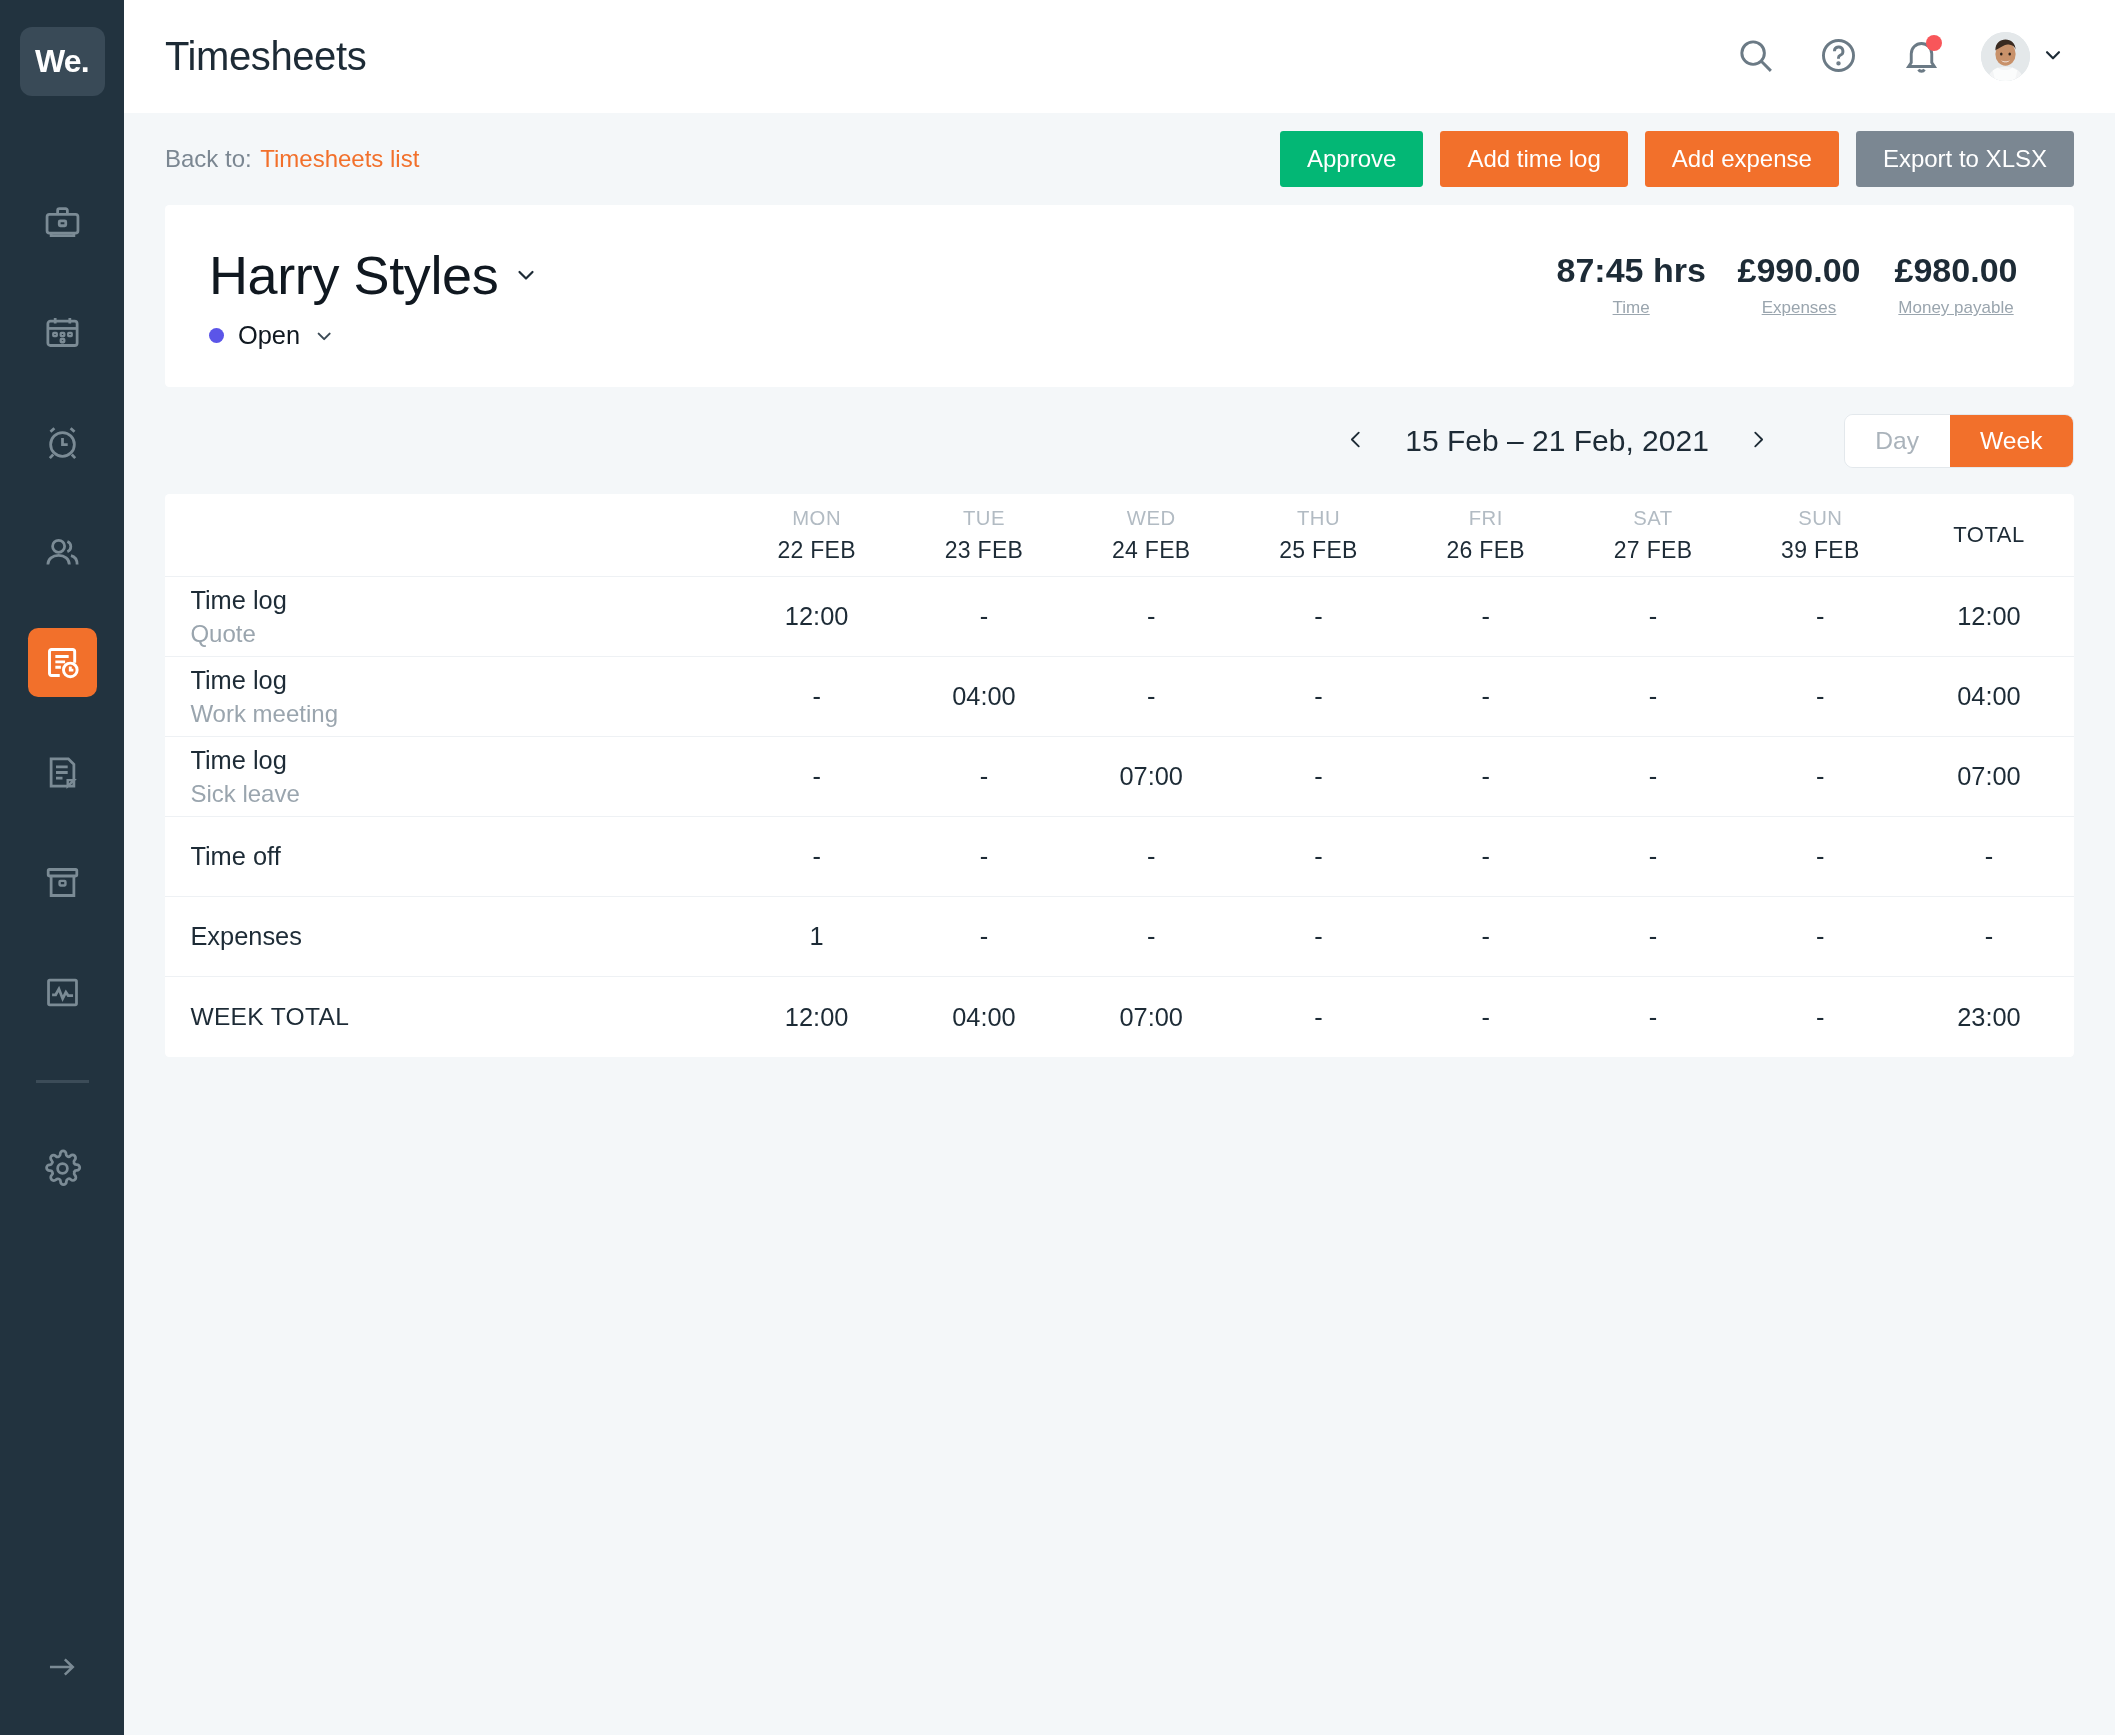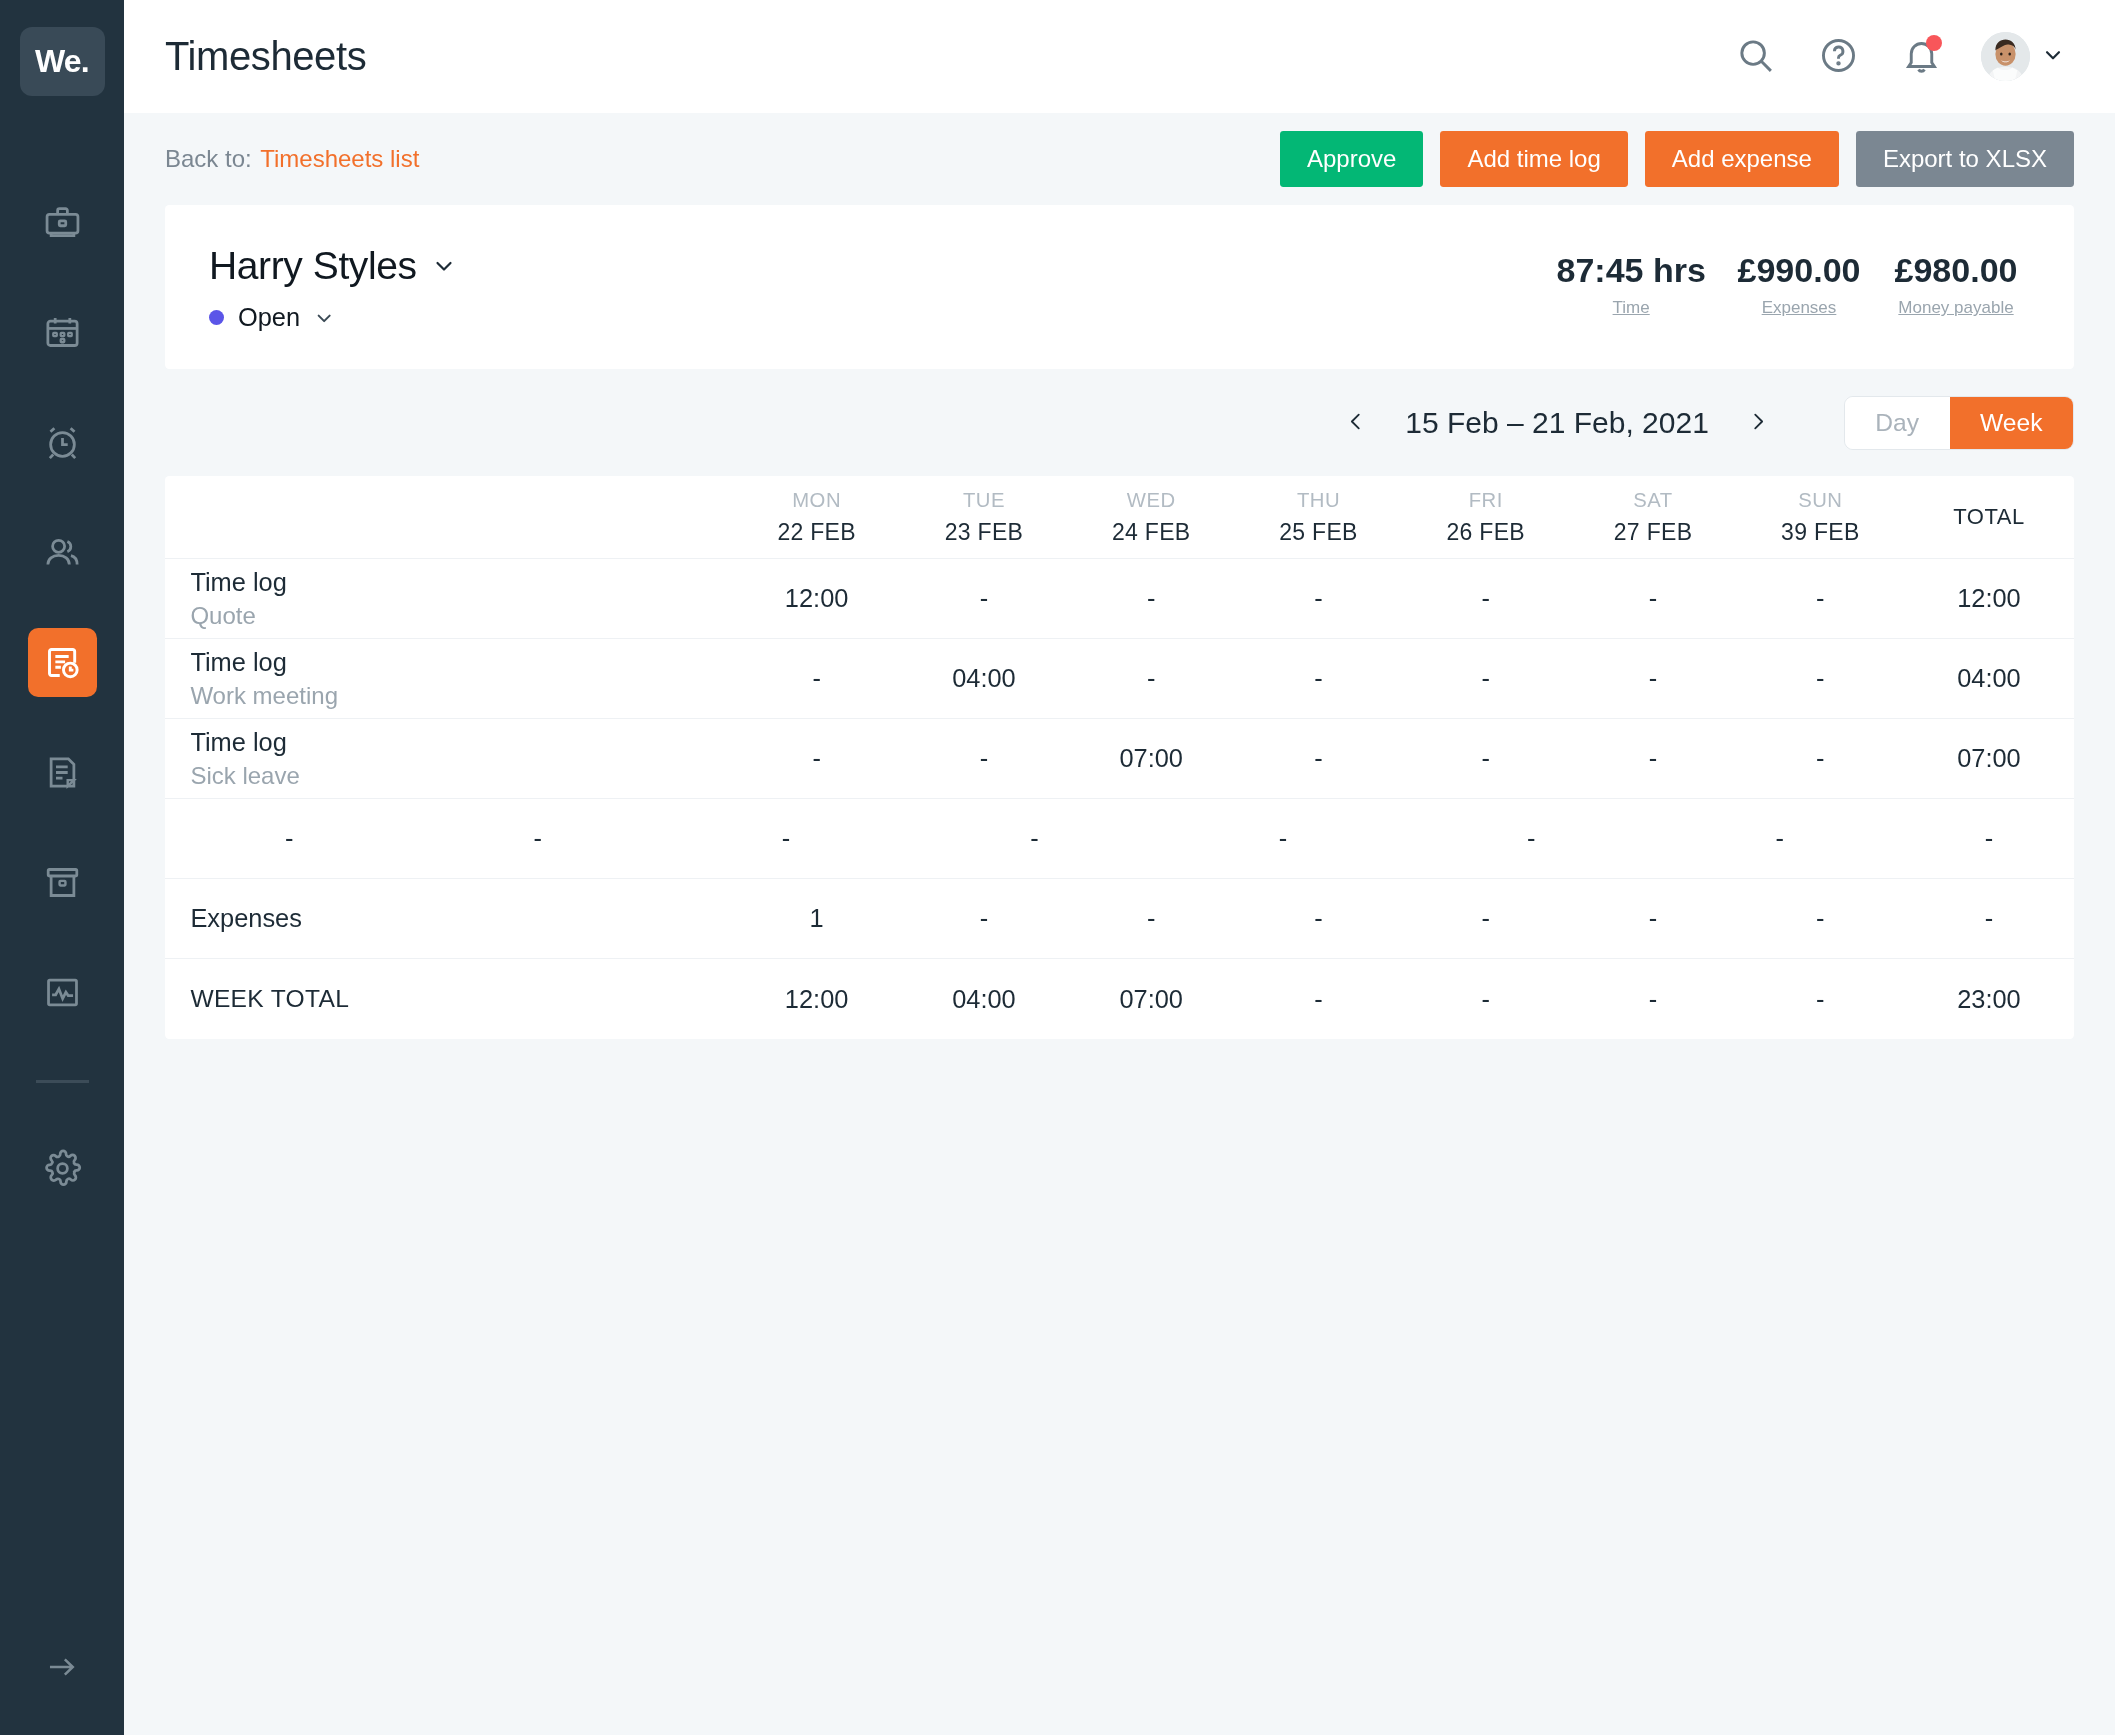--- a/index.html
+++ b/index.html
@@ -85,21 +85,21 @@
   .btn-orange { background: #f2702b; }
   .btn-grey { background: #7b8792; }
 
   
   .summary {
     background: #ffffff; border-radius: 4.2px;
     padding: 39px 44px 37px 44px;
     display: flex; align-items: flex-start;
   }
   .emp-name {
-    font-size: 39px; color: #101820; font-weight: 400;
+    font-size: 54px; color: #101820; font-weight: 400;
     display: flex; align-items: center; gap: 15.3px; letter-spacing: -0.4px;
   }
   .emp-name .caret svg { width: 24px; height: 24px; display: block; }
   .emp-name .caret svg * { stroke: #1d2b36; }
   .status { display: flex; align-items: center; gap: 13.6px; margin-top: 15.3px; }
   .status-dot { width: 15.3px; height: 15.3px; border-radius: 50%; background: #5b55e8; }
   .status-label { font-size: 25.4px; color: #101820; }
   .status .caret svg { width: 20.3px; height: 20.3px; display: block; }
   .status .caret svg * { stroke: #3b4a55; }
 
@@ -480,20 +480,23 @@
           <div class="tcell">-</div>
           <div class="tcell">07:00</div>
           <div class="tcell">-</div>
           <div class="tcell">-</div>
           <div class="tcell">-</div>
           <div class="tcell">-</div>
           <div class="tcell total-col">07:00</div>
         </div>
 
         <div class="trow row-body">
+          <div class="tlabel">
+            <div class="row-title">Time off</div>
+          </div>
           <div class="tcell">-</div>
           <div class="tcell">-</div>
           <div class="tcell">-</div>
           <div class="tcell">-</div>
           <div class="tcell">-</div>
           <div class="tcell">-</div>
           <div class="tcell">-</div>
           <div class="tcell total-col">-</div>
         </div>
 

